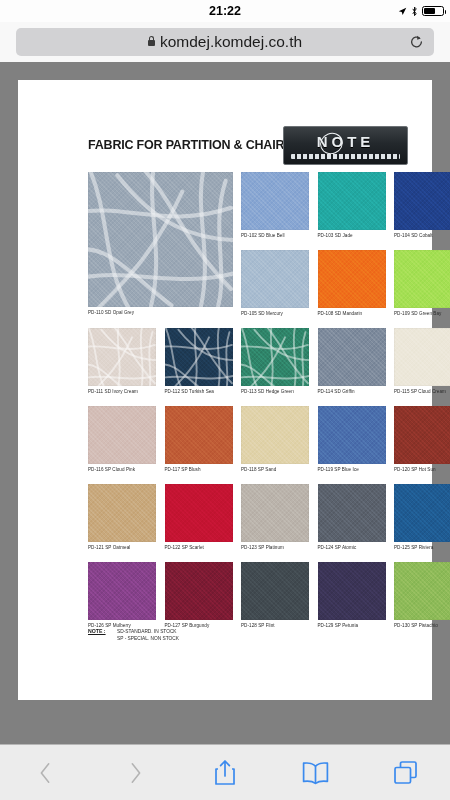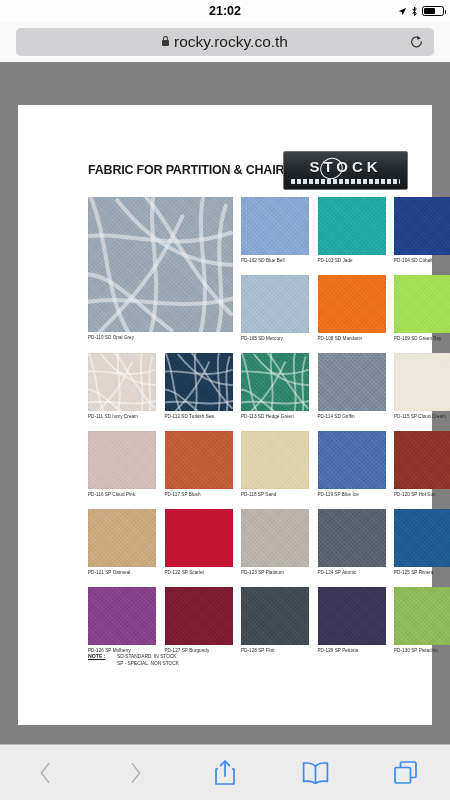--- a/index.html
+++ b/index.html
@@ -67,21 +67,20 @@
   }
 
   
   .viewport{
     position:absolute;top:62px;left:0;width:450px;height:683px;
     background:#808080;overflow:hidden;
   }
   .page{
     position:absolute;left:18px;top:18px;width:414px;height:620px;
     background:#ffffff;
-    margin-top:25px;
   }
 
   
   .doc-header{
     position:absolute;left:0;top:46px;width:414px;height:42px;
   }
   .doc-title{
     position:absolute;left:70px;top:12px;
     font-size:12.5px;font-weight:bold;color:#1a1a1a;
     font-family:"Liberation Sans",sans-serif;
@@ -157,53 +156,53 @@
   }
   .tb{flex:1;display:flex;align-items:center;justify-content:center;height:100%;}
   .chev{width:13px;height:22px;}
 </style>
 </head>
 <body>
 
 <div id="app">
 
   <div class="statusbar">
-    <div class="sb-center">21:02</div>
+    <div class="sb-center">21:22</div>
     <div class="sb-right">
       <svg class="loc-arrow" viewBox="0 0 12 12">
         <path d="M11 1 L1 5.6 L5 6.6 L6.2 10.6 Z" fill="#000"></path>
       </svg>
       <svg class="bt-icon" viewBox="0 0 8 13">
         <path d="M2 3.4 L6 9.3 L4 11.4 L4 1.3 L6 3.4 L2 9.3" fill="none" stroke="#000" stroke-width="1.1"></path>
       </svg>
       <div class="battery">
           <i style="width:11px"></i>
         </div>
     </div>
   </div>
 
   <div class="urlbar-wrap">
     <div class="urlfield">
       <span class="lock"></span>
-      <span class="urltext">rocky.rocky.co.th</span>
+      <span class="urltext">komdej.komdej.co.th</span>
       <svg class="reload" viewBox="0 0 16 16">
         <path d="M13.2 8 A5.2 5.2 0 1 1 11.3 3.9" fill="none" stroke="#3a3a3a" stroke-width="1.4" stroke-linecap="round"></path>
         <path d="M8.6 1.2 L12.4 4.2 L8.8 5.6 Z" fill="#3a3a3a"></path>
       </svg>
     </div>
   </div>
 
   <div class="viewport">
     <div class="page">
 
       <div class="doc-header">
         <div class="doc-title">FABRIC FOR PARTITION &amp; CHAIR</div>
         <div class="logo">
           <div class="logo-inner">
-            <div class="logo-text">STOCK</div>
+            <div class="logo-text">NOTE</div>
             <div class="logo-ring"></div>
             <div class="logo-bar"></div>
           </div>
         </div>
       </div>
 
       <div class="grid" id="grid">
           <div class="grow">
             <div class="sw" style="left: 70px; top: 0px; width: 144.5px; height: 135px;">
               <div class="chip crackle" style="background: rgb(154, 167, 181);">

